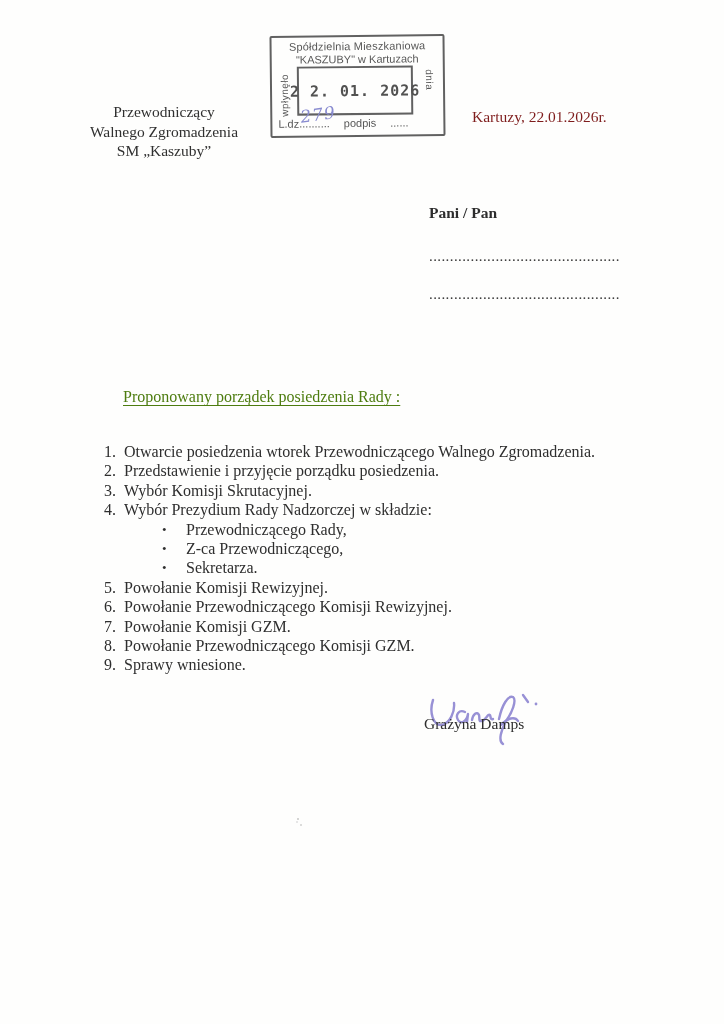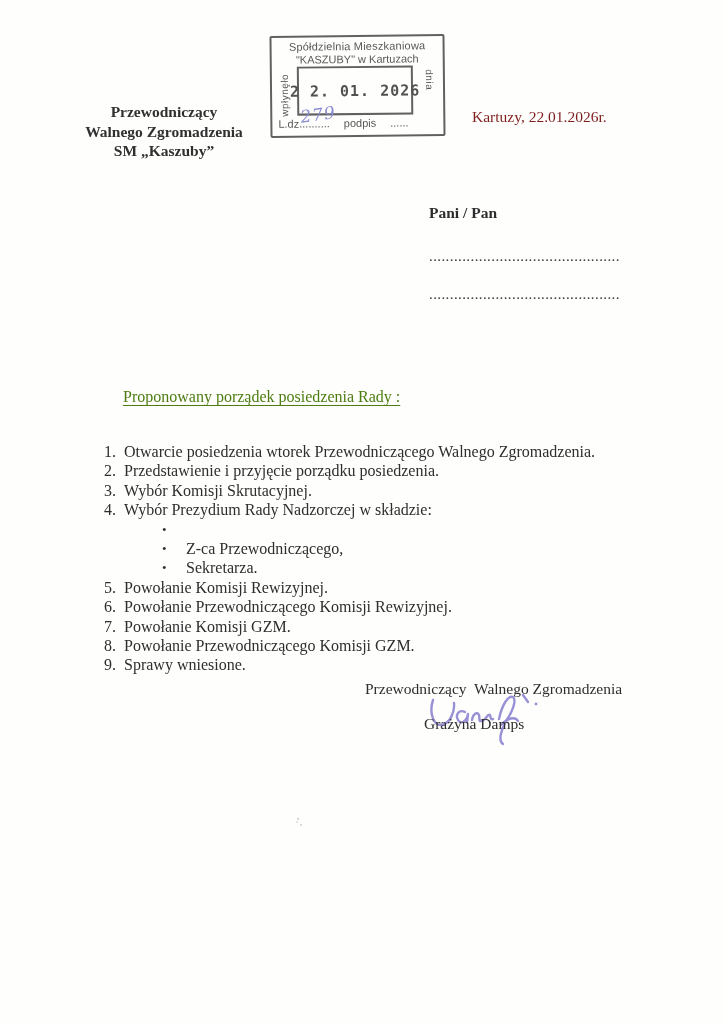--- a/index.html
+++ b/index.html
@@ -60,21 +60,21 @@
     position: absolute; left: 28px; bottom: 11px;
     font-family: "DejaVu Serif", serif; font-style: italic;
     font-size: 17px; color: #8083cd;
     transform: rotate(-7deg);
     letter-spacing: 1px;
   }
 
   
   .sender {
     position: absolute; left: 76px; top: 102px; width: 176px;
-    text-align: center; font-size: 15.5px; line-height: 19.5px; color: #303030; font-weight: bold;
+    text-align: center; font-size: 15.5px; line-height: 19.5px; color: #303030;
   }
   .dateline {
     position: absolute; left: 472px; top: 108px; font-size: 15.5px; color: #7f1d1d;
   }
 
   
   .recipient { position: absolute; left: 429px; top: 204px; width: 200px; color: #2d2d2d; }
   .recipient-label { font-weight: bold; font-size: 15.5px; }
   .dotted-line { font-size: 15px; letter-spacing: 0.4px; color: #3a3a3a; white-space: nowrap; }
   .dotted-1 { margin-top: 26px; }
@@ -171,20 +171,21 @@
         <span class="num">3.</span>
         <span class="txt">Wybór Komisji Skrutacyjnej.</span>
       </div>
     <div class="agenda-item">
         <span class="num">4.</span>
         <span class="txt">Wybór Prezydium Rady Nadzorczej w składzie:</span>
       </div>
     <div class="agenda-sub">
       <div class="sub-item">
           <span class="bullet">•</span>
+          <span>Przewodniczącego Rady,</span>
         </div>
       <div class="sub-item">
           <span class="bullet">•</span>
           <span>Z-ca Przewodniczącego,</span>
         </div>
       <div class="sub-item">
           <span class="bullet">•</span>
           <span>Sekretarza.</span>
         </div>
     </div>
@@ -203,21 +204,20 @@
     <div class="agenda-item">
         <span class="num">8.</span>
         <span class="txt">Powołanie Przewodniczącego Komisji GZM.</span>
       </div>
     <div class="agenda-item">
         <span class="num">9.</span>
         <span class="txt">Sprawy wniesione.</span>
       </div>
   </div>
 
-  <div class="sig-title">Przewodniczący  Walnego Zgromadzenia</div>
 
   <svg class="sig-svg" viewBox="0 0 126 62" xmlns="http://www.w3.org/2000/svg">
     <g fill="none" stroke="#8a82d0" stroke-width="2.4" stroke-linecap="round" stroke-linejoin="round" opacity="0.88">
       <path d="M 6 12 C 2 24, 6 38, 15 37 C 23 35, 28 24, 27 15"></path>
       <path d="M 38 24 C 32 21, 28 27, 31 32 C 34 37, 40 33, 41 26 L 40 34"></path>
       <path d="M 45 32 C 46 26, 50 23, 52 27 C 53 30, 51 34, 55 33 C 59 32, 61 25, 63 27 C 64 29, 63 32, 66 31"></path>
       <path d="M 72 31 C 75 17, 81 7, 86 9 C 90 12, 85 25, 79 33 C 74 42, 71 53, 76 56"></path>
       <path d="M 74 37 C 80 30, 88 28, 91 33"></path>
       <path d="M 96 7 L 101 14"></path>
       <circle cx="109" cy="16" r="1.4" fill="#8a82d0" stroke="none"></circle>

